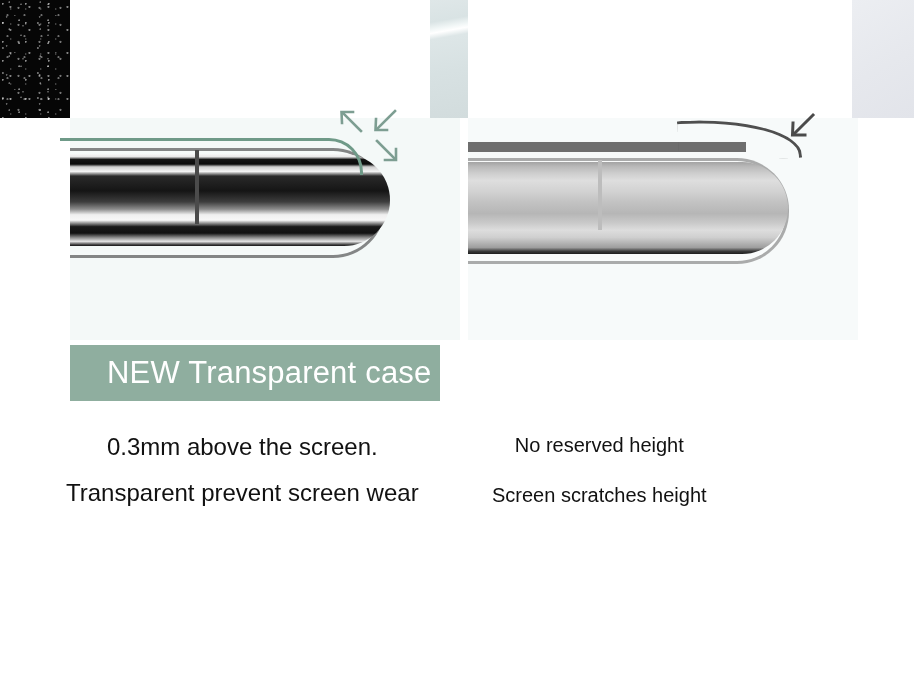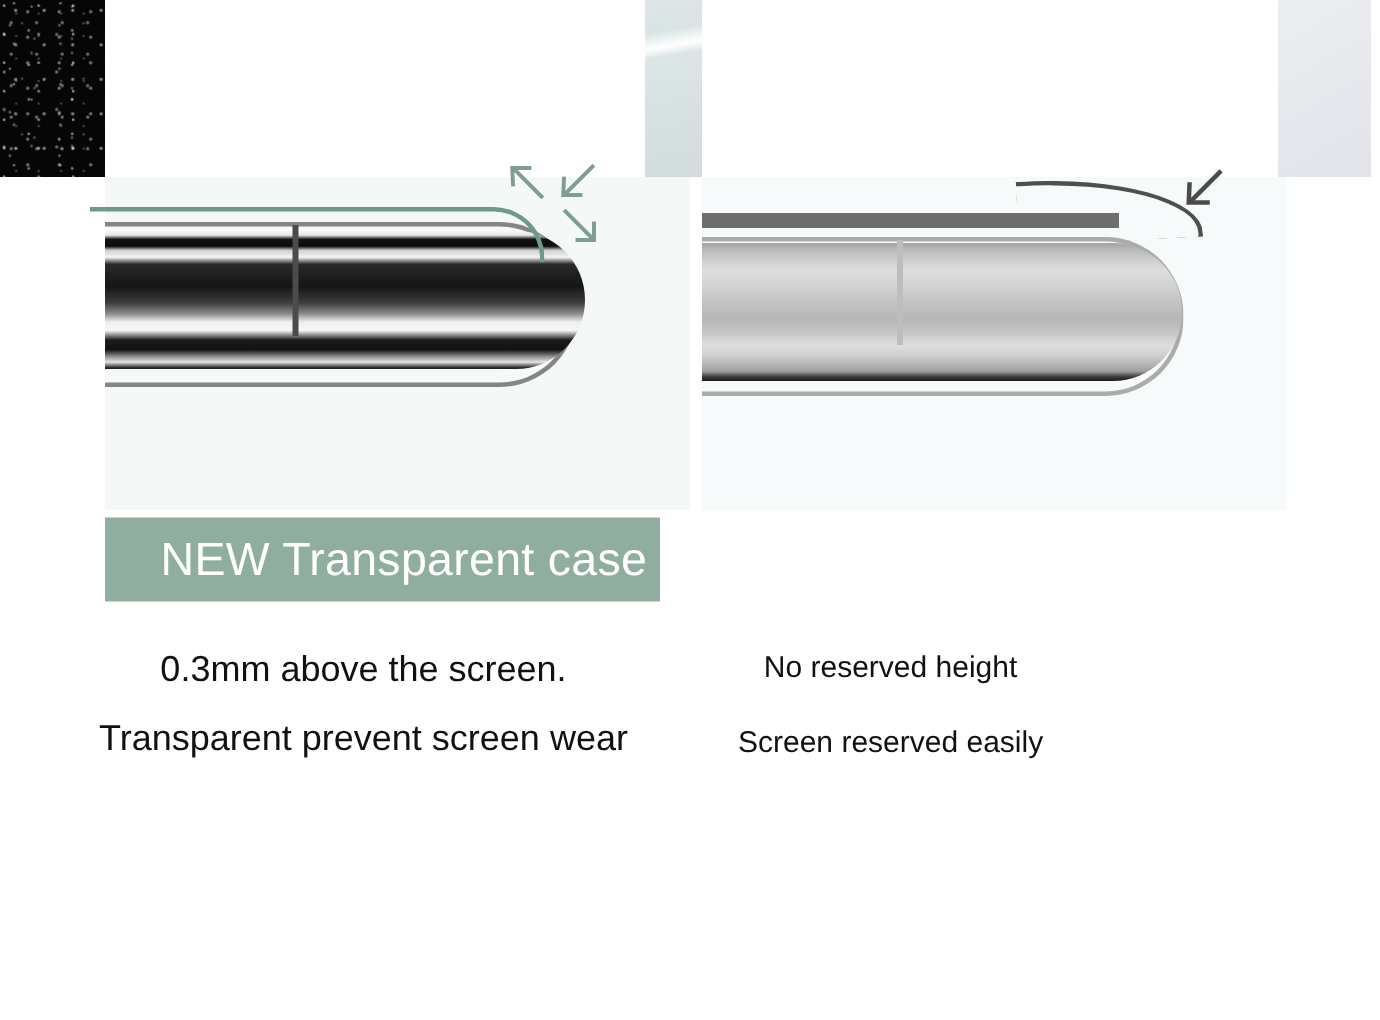--- a/index.html
+++ b/index.html
@@ -284,16 +284,16 @@
   </div>
 
 
   <div id="copy-new" class="copy">
     <span class="copy-line">0.3mm above the screen.</span>
     <span class="copy-line">Transparent prevent screen wear</span>
   </div>
 
   <div id="copy-old" class="copy">
     <span class="copy-line">No reserved height</span>
-    <span class="copy-line">Screen reserved easily</span>
+    <span class="copy-line">Screen scratches height</span>
   </div>
 
 </div>
 
 </body></html>

